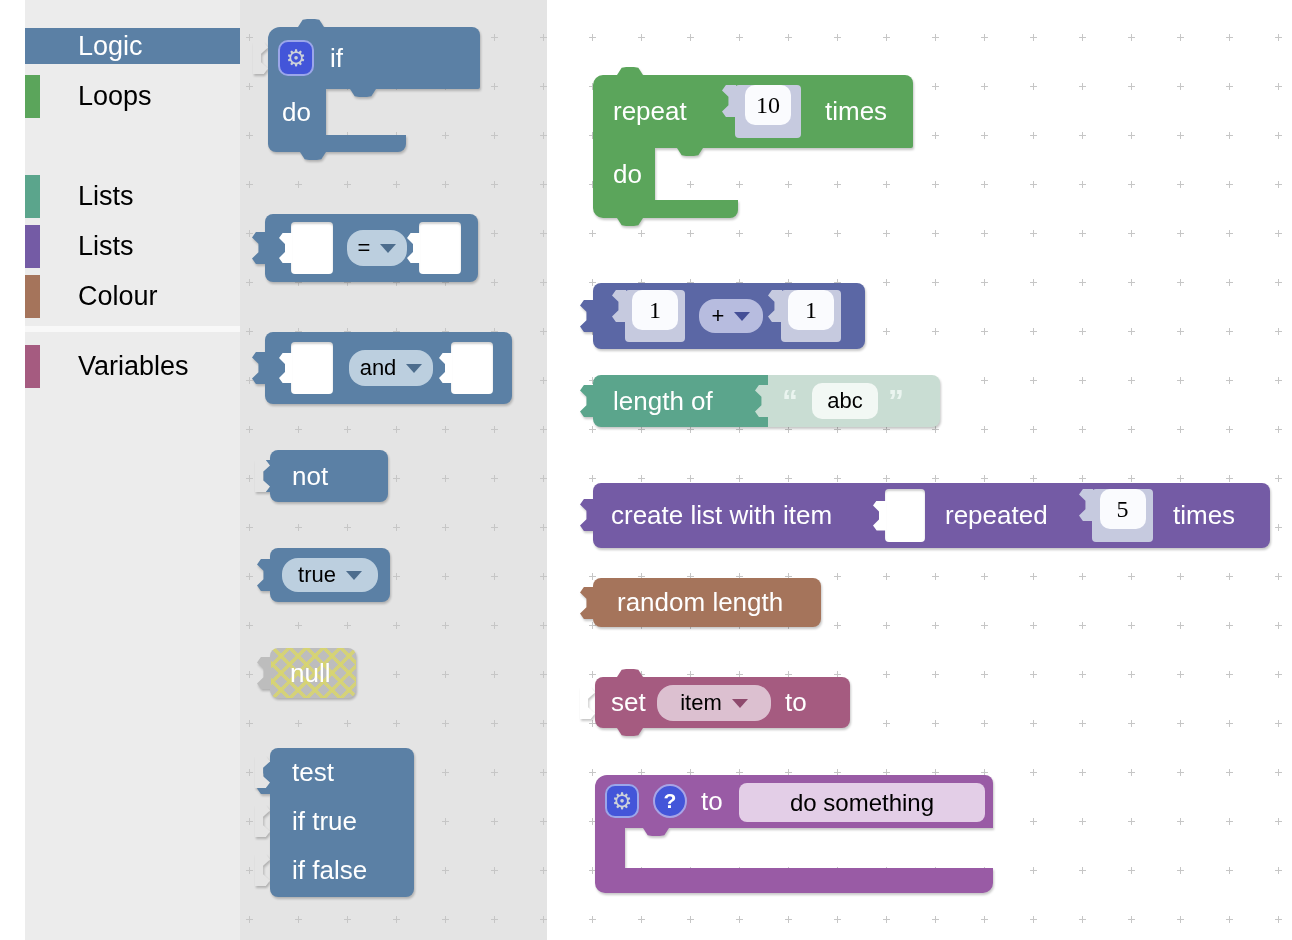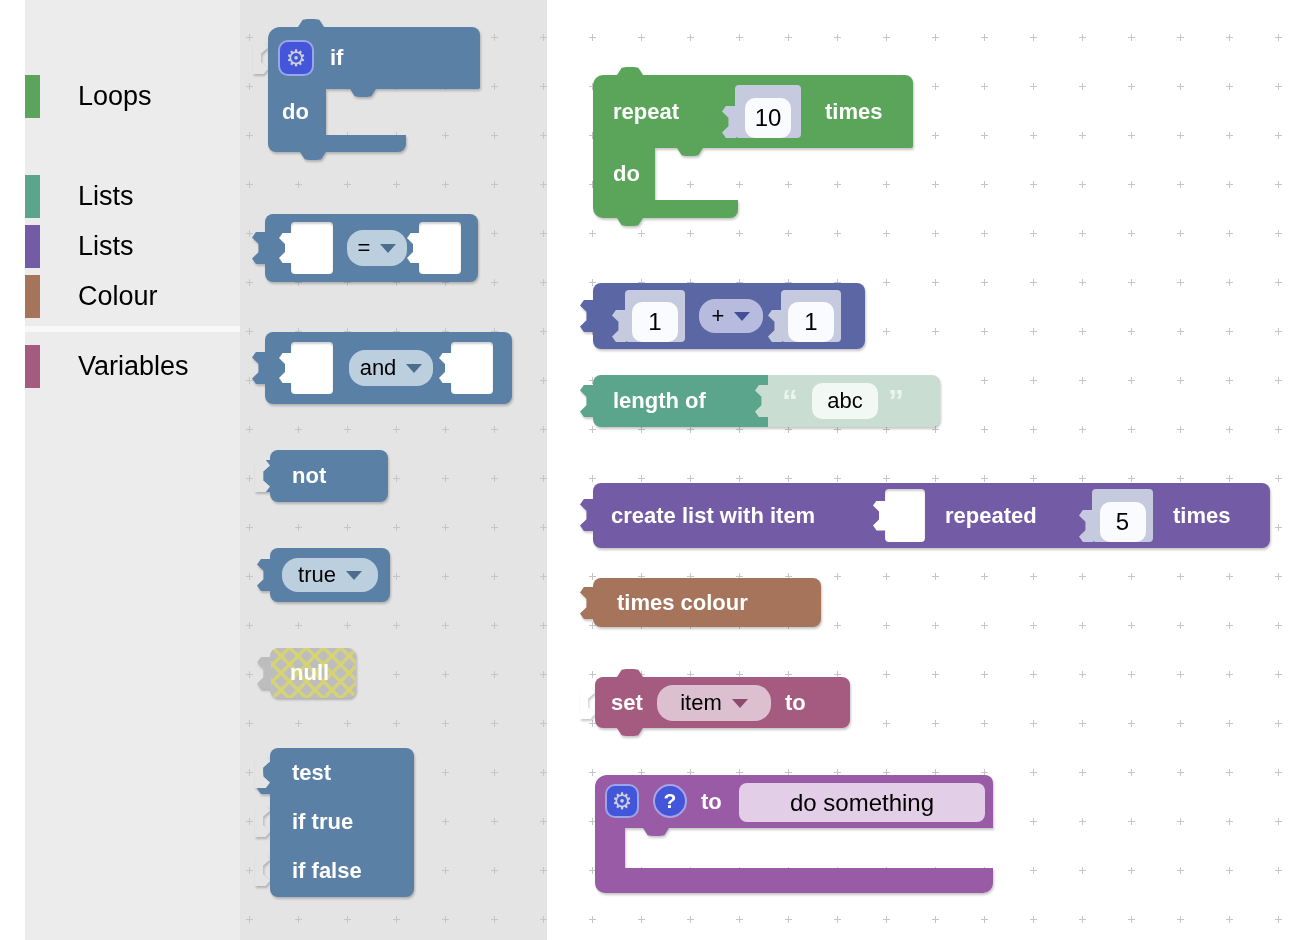--- a/index.html
+++ b/index.html
@@ -30,21 +30,21 @@
   .cat-label {
     position:absolute; left:53px; top:0; font-size:27px; color:var(--categoryText,#000);
     line-height:43px; white-space:nowrap;
   }
   .cat-label.sel { color:var(--selectedCategoryText,#fff); line-height:36px; }
   .cat-sep { position:absolute; left:25px; top:326px; width:215px; height:6px; background:#f8f8f8; z-index:1; }
 
   
   .blk { position:absolute; z-index:3; filter:drop-shadow(1px 2px 1px rgba(0,0,0,0.22)); cursor:grab; }
   .part { position:absolute; background:var(--c); }
-  .lbl { position:absolute; color:#fff; font-weight:bold; font-size:22px; white-space:nowrap; }
+  .lbl { position:absolute; color:#fff; font-weight:normal; font-size:26px; white-space:nowrap; }
   .tab {
     position:absolute; left:-13px; width:14px; height:32px; background:var(--c);
     clip-path:polygon(100% 0,100% 100%,28% 100%,0 83%,46% 63%,46% 37%,0 17%,28% 0);
   }
   .cut {
     position:absolute; right:0; width:15px; height:32px;
     clip-path:polygon(0 0,0 100%,72% 100%,100% 83%,54% 63%,54% 37%,100% 17%,72% 0);
   }
   .cut.fly { background:var(--flyoutBg,#e4e4e4); }
   .cut.ws  { background:var(--workspaceBg,#fff); }
@@ -57,21 +57,21 @@
     width:13px; height:30px; background:#fff;
     clip-path:polygon(100% 0,100% 100%,28% 100%,0 83%,46% 63%,46% 37%,0 17%,28% 0);
   }
   .fld {
     position:absolute; display:flex; align-items:center; justify-content:center; gap:10px;
     border-radius:16px; font-size:22px; color:#000; cursor:pointer;
   }
   .arr { width:0; height:0; border-left:8px solid transparent; border-right:8px solid transparent;
          border-top:9px solid var(--arrc,#5f7f9e); }
   .shadowblk { position:absolute; background:var(--numShadow,#c6cadf); border-radius:4px;
-               display:flex; align-items:flex-end; justify-content:center; }
+               display:flex; align-items:flex-start; justify-content:center;font-family:Liberation Serif, serif; }
   .shadowblk .tab { background:var(--numShadow,#c6cadf); }
   .numfld {
     display:inline-flex; align-items:center; justify-content:center;
     background:var(--numField,#fafbfe); border-radius:10px; min-width:34px; height:40px;
     padding:0 6px; font-size:24px; color:#000;
   }
   .gearbtn {
     position:absolute; width:36px; height:36px; background:var(--iconBlue,#4355d9);
     border:2px solid #9ba6ea; border-radius:10px; box-sizing:border-box;
     display:flex; align-items:center; justify-content:center;
@@ -513,20 +513,24 @@
       <div class="dot" style="left: 1275px; top: 720px;"></div>
       <div class="dot" style="left: 1275px; top: 769px;"></div>
       <div class="dot" style="left: 1275px; top: 818px;"></div>
       <div class="dot" style="left: 1275px; top: 867px;"></div>
       <div class="dot" style="left: 1275px; top: 916px;"></div>
     </div>
 
   <div id="flyout"></div>
 
   <div id="toolbox">
+    <div class="cat" style="top:28px">
+      <div class="cat-hl" style="background: rgb(91, 128, 165);"></div>
+      <span class="cat-label sel">Logic</span>
+    </div>
     <div class="cat" style="top:75px">
       <span class="cat-bar" style="background: rgb(91, 165, 91);"></span>
       <span class="cat-label">Loops</span>
     </div>
     <div class="cat" style="top:175px">
       <span class="cat-bar" style="background: rgb(91, 165, 140);"></span>
       <span class="cat-label">Lists</span>
     </div>
     <div class="cat" style="top:225px">
       <span class="cat-bar" style="background: rgb(116, 91, 165);"></span>
@@ -668,21 +672,21 @@
     <div class="shadowblk" style="left:499px;top:6px;width:61px;height:53px">
       <span class="tab"></span>
       <span class="numfld">5</span>
     </div>
     <span class="lbl" style="left:580px;top:0;line-height:65px">times</span>
   </div>
 
   <div class="blk" style="left:593px;top:578px;--c:var(--colour)">
     <div class="part" style="left:0;top:0;width:228px;height:49px;border-radius:8px"></div>
     <span class="tab" style="top:9px"></span>
-    <span class="lbl" style="left:24px;top:0;line-height:49px">times colour</span>
+    <span class="lbl" style="left:24px;top:0;line-height:49px">random length</span>
   </div>
 
   <div class="blk" style="left:595px;top:677px;--c:var(--variables)">
     <div class="part" style="left:0;top:0;width:255px;height:51px;border-radius:8px"></div>
     <span class="bump" style="left:22px;top:-8px"></span>
     <span class="lbl" style="left:16px;top:0;line-height:51px">set</span>
     <div class="fld" style="left:62px;top:8px;width:114px;height:36px;background:var(--varField);--arrc:#8e4a6d">
       <span>item</span>
         <span class="arr"></span>
     </div>

